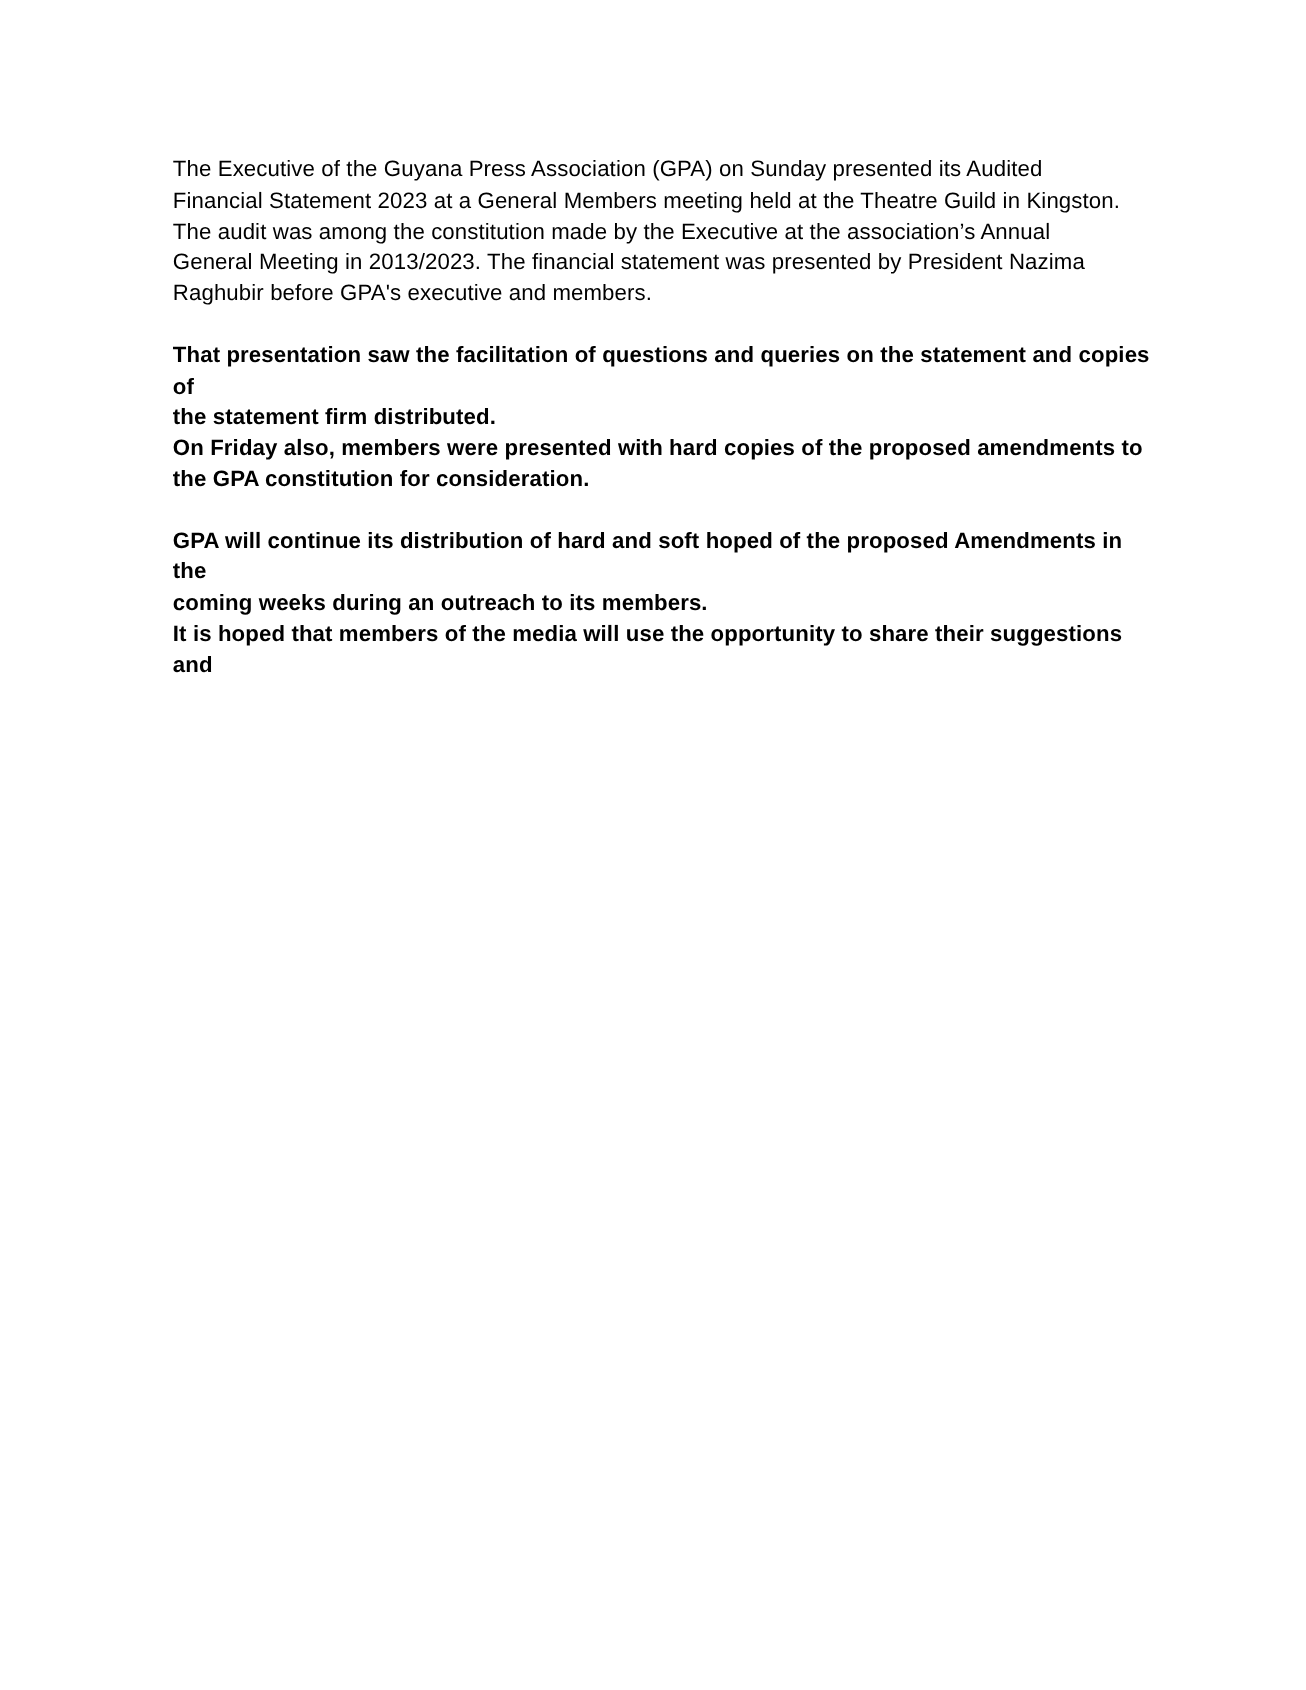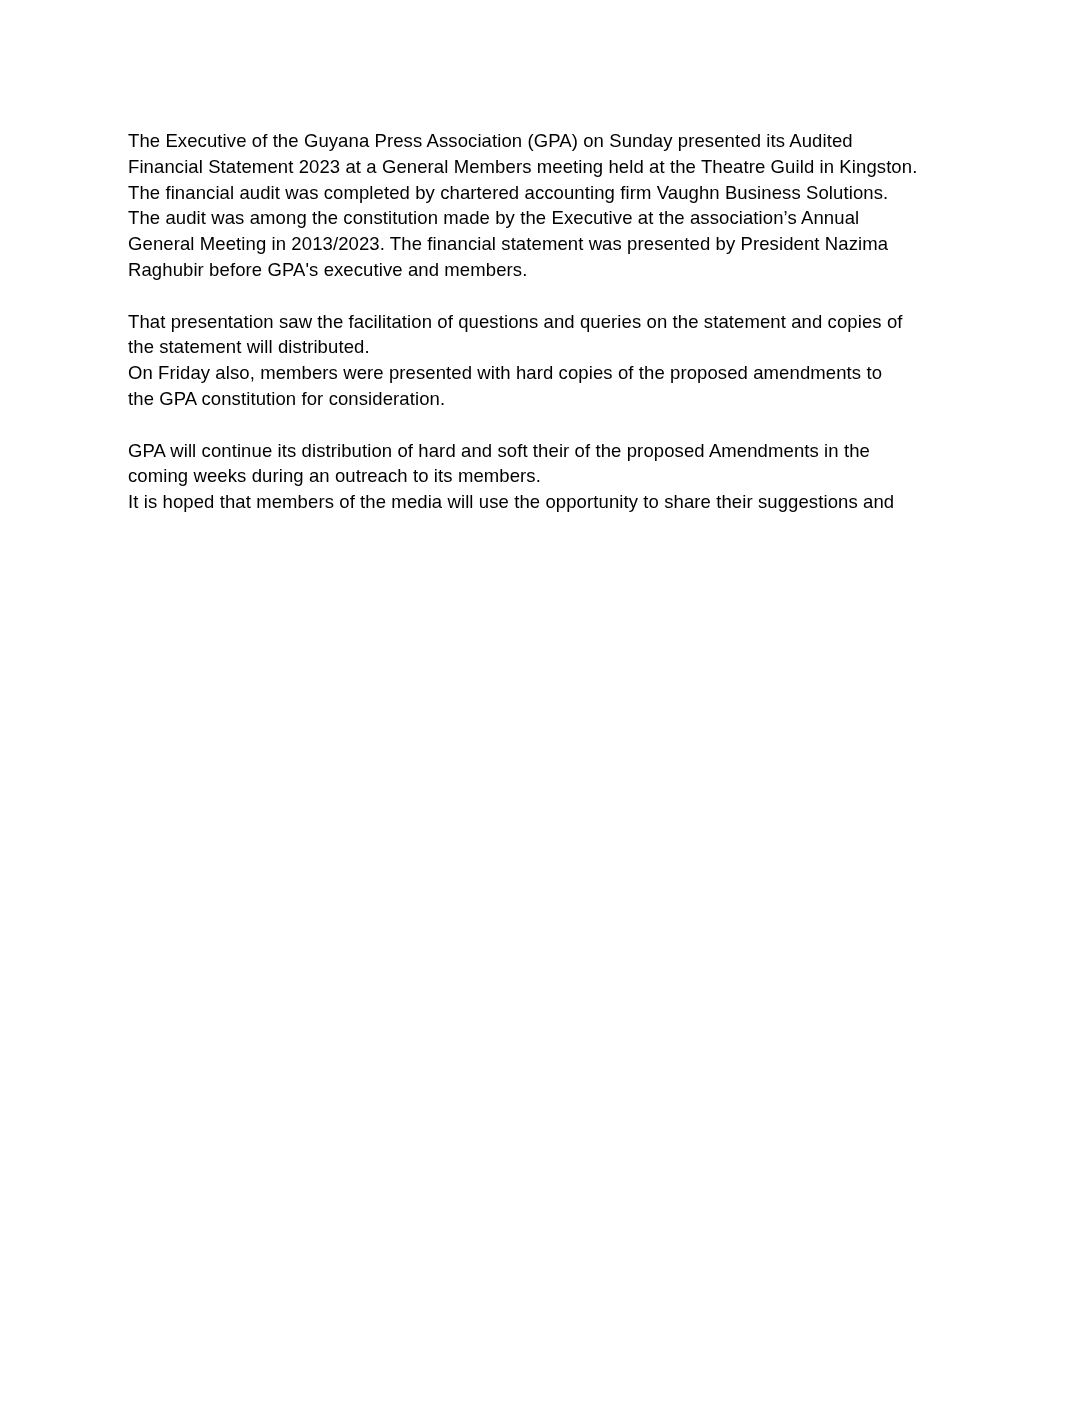--- a/index.html
+++ b/index.html
@@ -21,48 +21,49 @@
     top: 128px;
     width: 836px;
     color: #000000;
     font-size: 18.5px;
     line-height: 25.8px;
     letter-spacing: 0.1px;
     -webkit-font-smoothing: antialiased;
   }
   .para + .para {
     margin-top: 25.8px; 
+    font-weight: bold;
   }
   .line {
     white-space: pre-wrap;
     min-height: 25.8px;
+    margin-left: 16px;
   }
 </style>
 </head>
 <body>
 
 <div class="page">
   <div class="content">
 
     <div class="para">
       <div class="line">The Executive of the Guyana Press Association (GPA) on Sunday presented its Audited</div>
       <div class="line">Financial Statement 2023 at a General Members meeting held at the Theatre Guild in Kingston.</div>
-      <div class="line">The financial audit was completed by chartered accounting firm Vaughn Business Solutions.</div>
       <div class="line">The audit was among the constitution made by the Executive at the association’s Annual</div>
       <div class="line">General Meeting in 2013/2023. The financial statement was presented by President Nazima</div>
       <div class="line">Raghubir before GPA's executive and members.</div>
     </div>
 
     <div class="para">
       <div class="line">That presentation saw the facilitation of questions and queries on the statement and copies of</div>
-      <div class="line">the statement will distributed.</div>
+      <div class="line">the statement firm distributed.</div>
       <div class="line">On Friday also, members were presented with hard copies of the proposed amendments to</div>
       <div class="line">the GPA constitution for consideration.</div>
     </div>
 
     <div class="para">
-      <div class="line">GPA will continue its distribution of hard and soft their of the proposed Amendments in the</div>
+      <div class="line">GPA will continue its distribution of hard and soft hoped of the proposed Amendments in the</div>
       <div class="line">coming weeks during an outreach to its members.</div>
       <div class="line">It is hoped that members of the media will use the opportunity to share their suggestions and</div>
     </div>
 
   </div>
 </div>
 
 </body></html>

